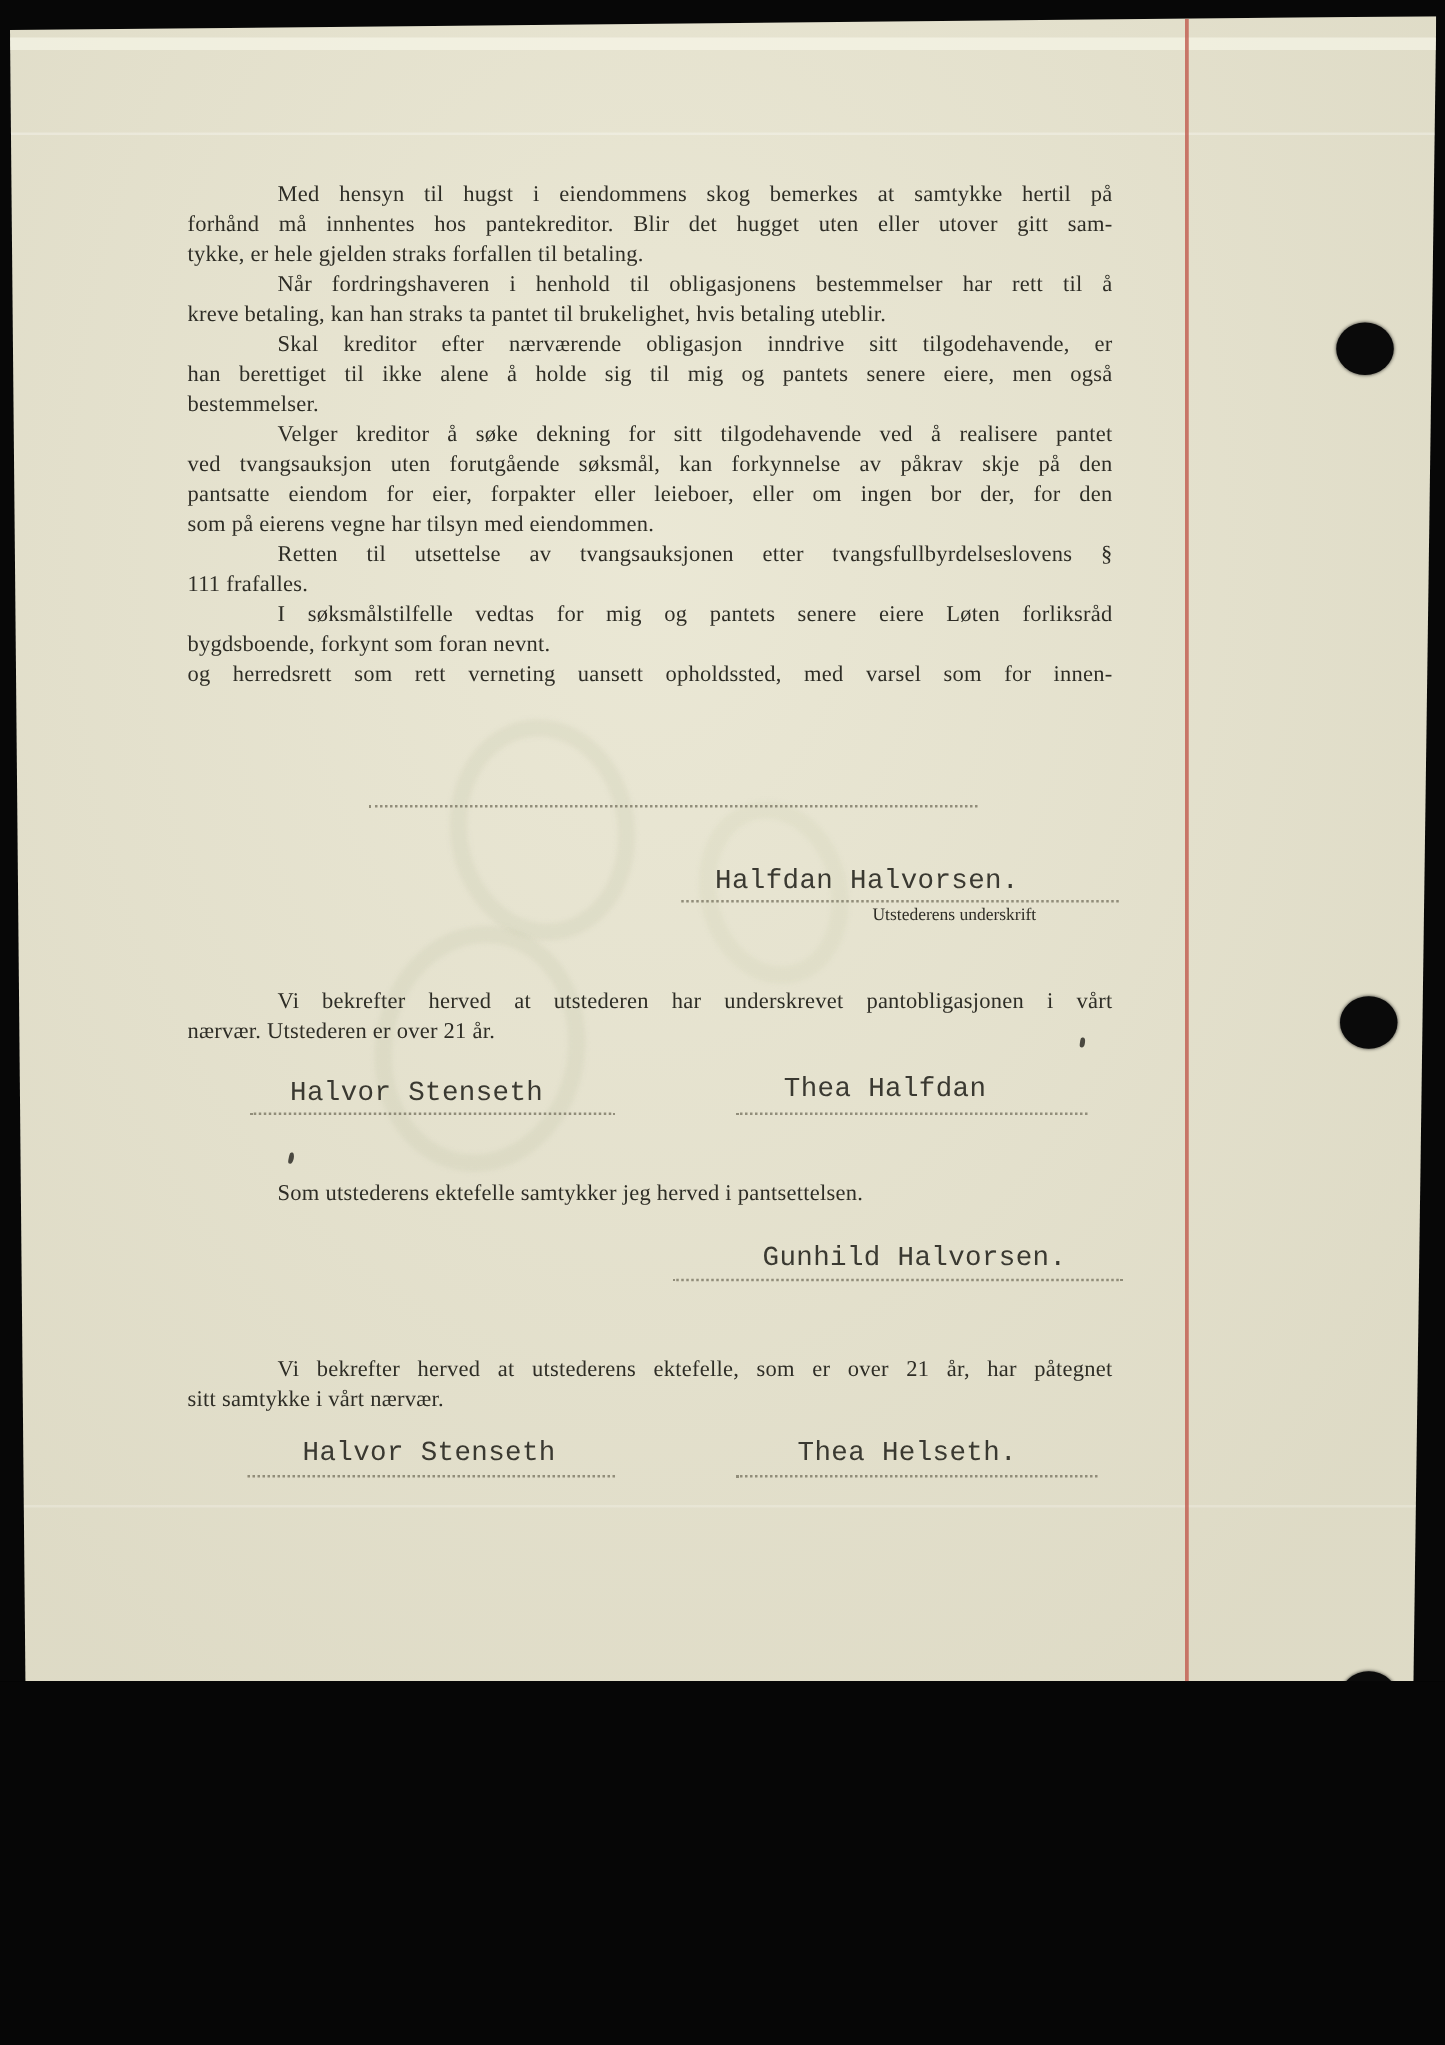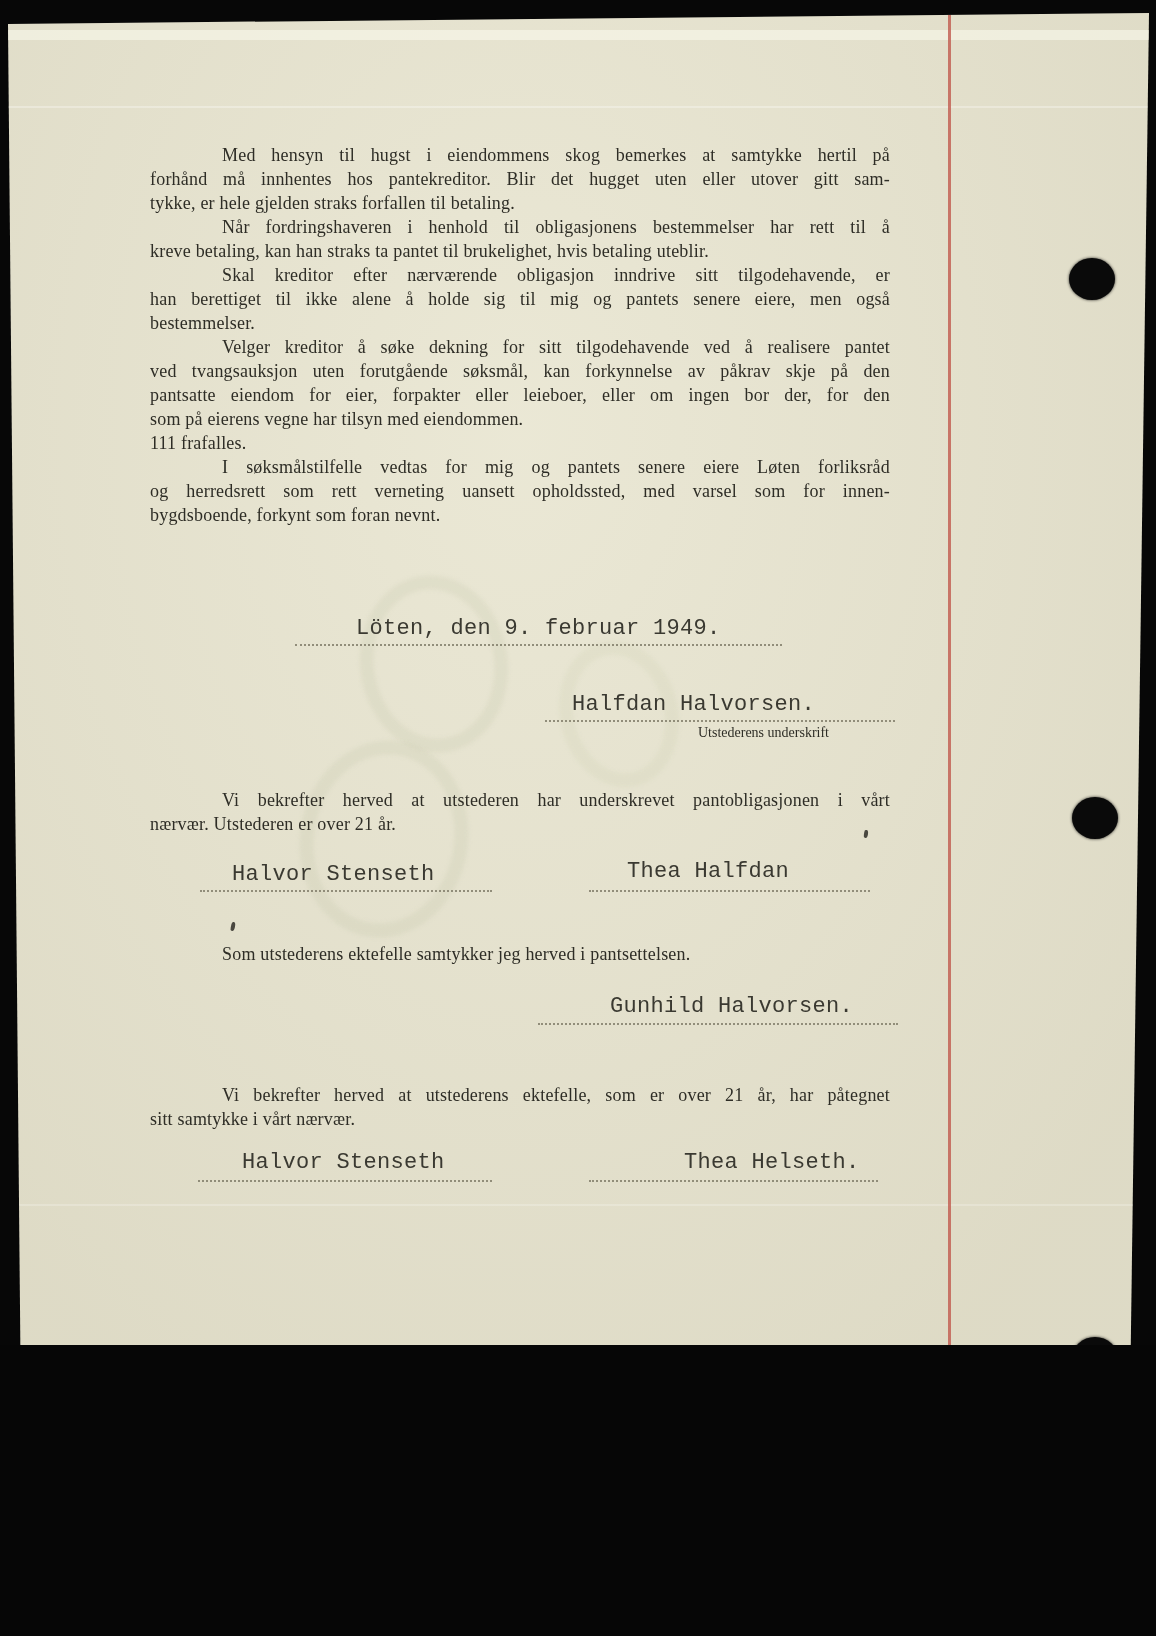--- a/index.html
+++ b/index.html
@@ -32,21 +32,21 @@
   .attest2{left:150px;top:1083px;width:740px;}
   
   .typed{position:absolute;font-family:"Liberation Mono","DejaVu Sans Mono",monospace;
          font-size:22px;line-height:24px;color:var(--typed_ink,#3a3931);letter-spacing:.3px;white-space:nowrap;}
   .dateline{left:356px;top:617px;}
   .sig-issuer{left:572px;top:693px;}
   .sig-w1l{left:232px;top:863px;}
   .sig-w1r{left:627px;top:860px;}
   .sig-spouse{left:610px;top:995px;}
   .sig-w2l{left:242px;top:1151px;}
-  .sig-w2r{left:638px;top:1151px;margin-left:46px;}
+  .sig-w2r{left:638px;top:1151px;}
   
   .dots{position:absolute;height:0;border-bottom:2.5px dotted #837f6c;opacity:.85;}
   .u-date{left:295px;top:644px;width:487px;}
   .u-issuer{left:545px;top:720px;width:350px;}
   .u-w1l{left:200px;top:890px;width:292px;}
   .u-w1r{left:589px;top:890px;width:281px;}
   .u-spouse{left:538px;top:1023px;width:360px;}
   .u-w2l{left:198px;top:1180px;width:294px;}
   .u-w2r{left:589px;top:1180px;width:289px;}
   
@@ -87,27 +87,27 @@
         <div class="tline">tykke, er hele gjelden straks forfallen til betaling.</div>
         <div class="tline j ind">Når fordringshaveren i henhold til obligasjonens bestemmelser har rett til å</div>
         <div class="tline">kreve betaling, kan han straks ta pantet til brukelighet, hvis betaling uteblir.</div>
         <div class="tline j ind">Skal kreditor efter nærværende obligasjon inndrive sitt tilgodehavende, er</div>
         <div class="tline j">han berettiget til ikke alene å holde sig til mig og pantets senere eiere, men også</div>
         <div class="tline">bestemmelser.</div>
         <div class="tline j ind">Velger kreditor å søke dekning for sitt tilgodehavende ved å realisere pantet</div>
         <div class="tline j">ved tvangsauksjon uten forutgående søksmål, kan forkynnelse av påkrav skje på den</div>
         <div class="tline j">pantsatte eiendom for eier, forpakter eller leieboer, eller om ingen bor der, for den</div>
         <div class="tline">som på eierens vegne har tilsyn med eiendommen.</div>
+        <div class="tline j ind">Retten til utsettelse av tvangsauksjonen etter tvangsfullbyrdelseslovens §</div>
         <div class="tline">111 frafalles.</div>
         <div class="tline j ind">I søksmålstilfelle vedtas for mig og pantets senere eiere Løten forliksråd</div>
+        <div class="tline">bygdsboende, forkynt som foran nevnt.</div>
         <div class="tline j">og herredsrett som rett verneting uansett opholdssted, med varsel som for innen-</div>
-        <div class="tline">bygdsboende, forkynt som foran nevnt.</div>
       </div>
 
-    <div class="typed dateline">Löten, den 9. februar 1949.</div>
     <div class="dots u-date"></div>
 
     <div class="typed sig-issuer">Halfdan Halvorsen.</div>
     <div class="dots u-issuer"></div>
     <div class="caption">Utstederens underskrift</div>
 
     <div class="block attest1">
         <div class="tline j ind">Vi bekrefter herved at utstederen har underskrevet pantobligasjonen i vårt</div>
         <div class="tline">nærvær. Utstederen er over 21 år.</div>
       </div>

